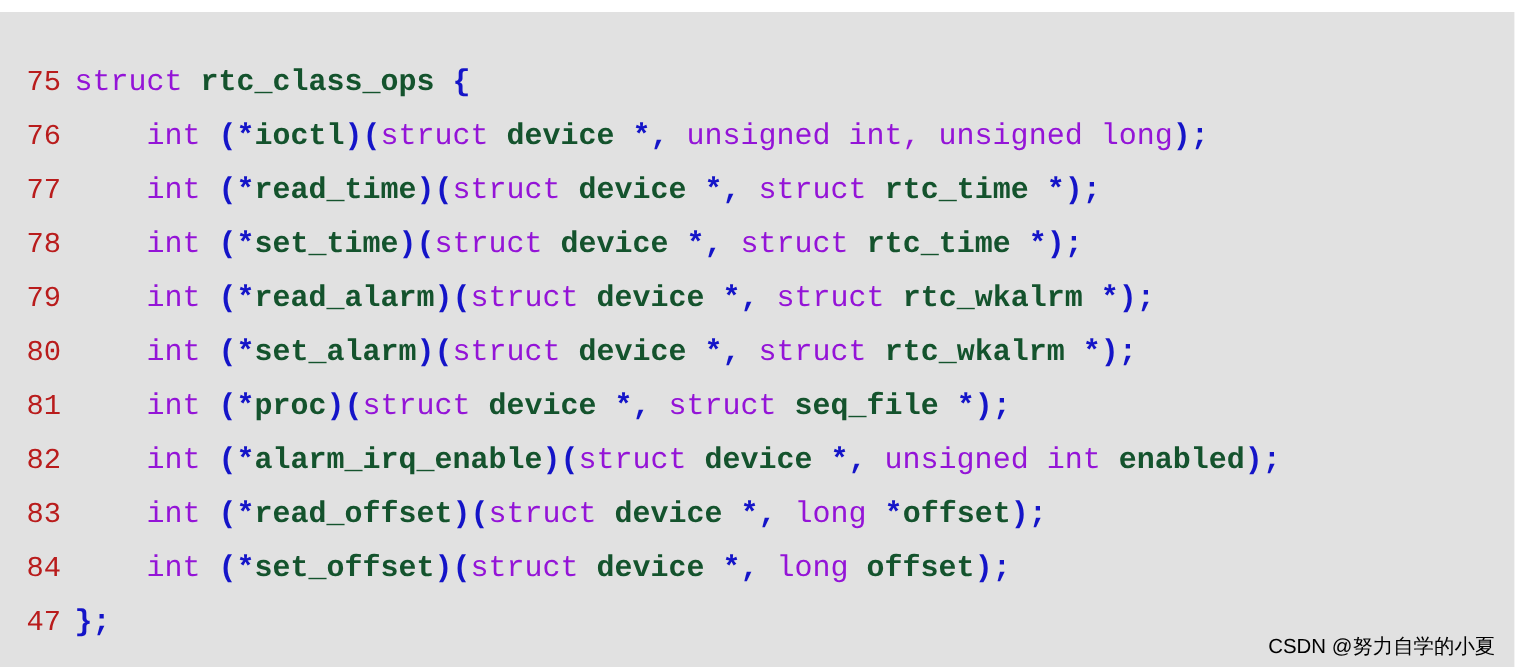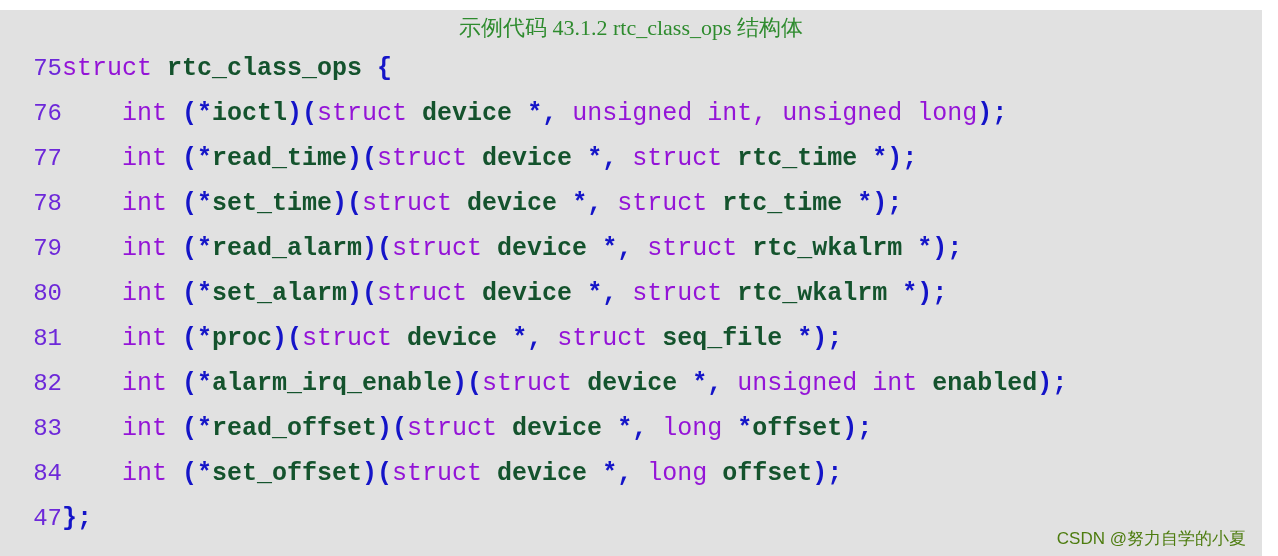--- a/index.html
+++ b/index.html
@@ -44,46 +44,45 @@
   .code-line {
     height: 45px;
     line-height: 45px;
     white-space: pre;
     font-size: 25px;
     font-family: "Liberation Mono", "DejaVu Sans Mono", monospace;
   }
   .ln {
     display: inline-block;
     width: 62px;
-    text-align: right;
+    text-align: center;
     padding-left: 11px;
     box-sizing: border-box;
-    color: #6d28d9;
+    color: #b91c1c;
     font-size: 24px;
   }
   .tok { white-space: pre; }
   .t-kw   { color: #9414d7; text-align: right; }
   .t-id   { color: #14532d; font-weight: bold; }
   .t-punc { color: #1414c8; font-weight: bold; }
   #watermark {
     position: absolute;
     right: 16px;
     bottom: 6px;
-    color: #4d7c0f;
+    color: #000000;
     font-family: "Liberation Sans", "DejaVu Sans", sans-serif;
     font-size: 17px;
     white-space: pre;
   }
 </style>
 </head>
 <body>
 
 <div id="code-block">
 
-  <div id="code-title">示例代码 43.1.2 rtc_class_ops 结构体</div>
 
   <div id="code-lines">
       <div class="code-line"><span class="ln">75</span><span class="tok t-kw">struct</span><span class="tok t-id"> rtc_class_ops </span><span class="tok t-punc">{</span></div>
       <div class="code-line"><span class="ln">76</span><span class="tok t-kw">    int </span><span class="tok t-punc">(*</span><span class="tok t-id">ioctl</span><span class="tok t-punc">)(</span><span class="tok t-kw">struct</span><span class="tok t-id"> device </span><span class="tok t-punc">*,</span><span class="tok t-kw"> unsigned int, unsigned long</span><span class="tok t-punc">);</span></div>
       <div class="code-line"><span class="ln">77</span><span class="tok t-kw">    int </span><span class="tok t-punc">(*</span><span class="tok t-id">read_time</span><span class="tok t-punc">)(</span><span class="tok t-kw">struct</span><span class="tok t-id"> device </span><span class="tok t-punc">*,</span><span class="tok t-kw"> struct</span><span class="tok t-id"> rtc_time </span><span class="tok t-punc">*);</span></div>
       <div class="code-line"><span class="ln">78</span><span class="tok t-kw">    int </span><span class="tok t-punc">(*</span><span class="tok t-id">set_time</span><span class="tok t-punc">)(</span><span class="tok t-kw">struct</span><span class="tok t-id"> device </span><span class="tok t-punc">*,</span><span class="tok t-kw"> struct</span><span class="tok t-id"> rtc_time </span><span class="tok t-punc">*);</span></div>
       <div class="code-line"><span class="ln">79</span><span class="tok t-kw">    int </span><span class="tok t-punc">(*</span><span class="tok t-id">read_alarm</span><span class="tok t-punc">)(</span><span class="tok t-kw">struct</span><span class="tok t-id"> device </span><span class="tok t-punc">*,</span><span class="tok t-kw"> struct</span><span class="tok t-id"> rtc_wkalrm </span><span class="tok t-punc">*);</span></div>
       <div class="code-line"><span class="ln">80</span><span class="tok t-kw">    int </span><span class="tok t-punc">(*</span><span class="tok t-id">set_alarm</span><span class="tok t-punc">)(</span><span class="tok t-kw">struct</span><span class="tok t-id"> device </span><span class="tok t-punc">*,</span><span class="tok t-kw"> struct</span><span class="tok t-id"> rtc_wkalrm </span><span class="tok t-punc">*);</span></div>
       <div class="code-line"><span class="ln">81</span><span class="tok t-kw">    int </span><span class="tok t-punc">(*</span><span class="tok t-id">proc</span><span class="tok t-punc">)(</span><span class="tok t-kw">struct</span><span class="tok t-id"> device </span><span class="tok t-punc">*,</span><span class="tok t-kw"> struct</span><span class="tok t-id"> seq_file </span><span class="tok t-punc">*);</span></div>
       <div class="code-line"><span class="ln">82</span><span class="tok t-kw">    int </span><span class="tok t-punc">(*</span><span class="tok t-id">alarm_irq_enable</span><span class="tok t-punc">)(</span><span class="tok t-kw">struct</span><span class="tok t-id"> device </span><span class="tok t-punc">*,</span><span class="tok t-kw"> unsigned int</span><span class="tok t-id"> enabled</span><span class="tok t-punc">);</span></div>

